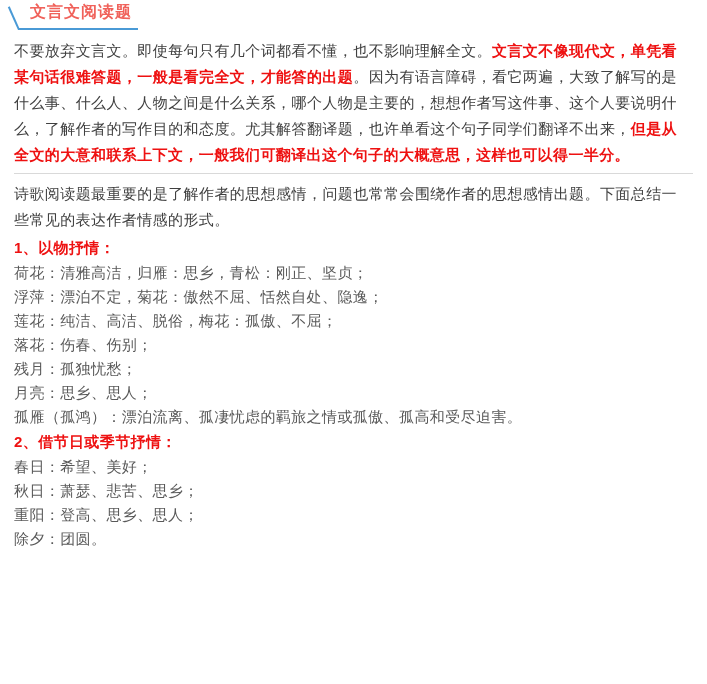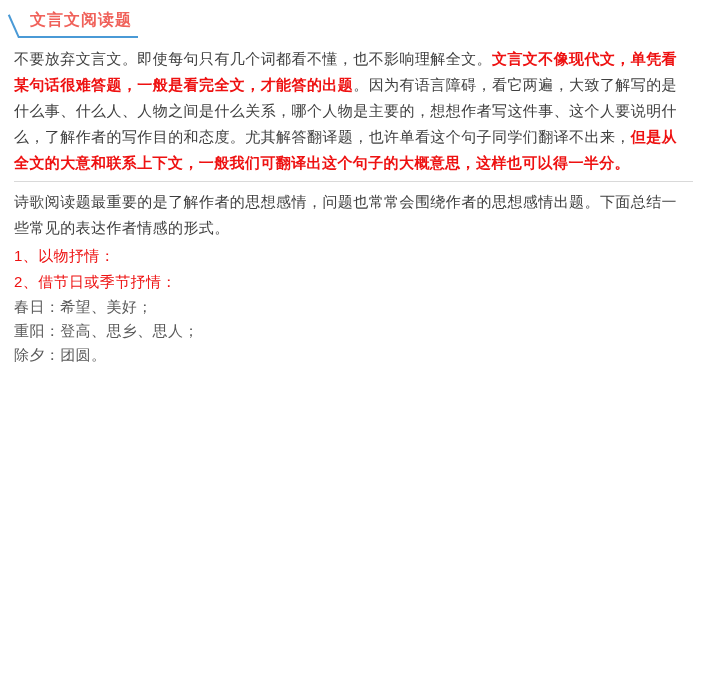--- a/index.html
+++ b/index.html
@@ -8,21 +8,21 @@
     background: #ffffff;
     width: 707px;
     height: 684px;
     overflow: hidden;
     font-family: "Liberation Sans", "DejaVu Sans", sans-serif;
   }
   .page {
     box-sizing: border-box;
     width: 707px;
     height: 684px;
-    padding: 8px 14px 0 14px;
+    padding: 0 14px 0 14px;
     background: #ffffff;
   }
   .badge-row { margin-left: 4px; }
   .badge-row.second { margin-top: 32px; }
   .section-badge {
     position: relative;
     display: inline-block;
     padding: 2px 6px 5px 12px;
     border-bottom: 2px solid #4a9ad6;
     font-size: 16px;
@@ -56,21 +56,21 @@
     border: none;
     border-top: 1px solid #d9d9d9;
     margin: 5px 0 0 0;
     height: 0;
   }
   .para.intro { margin-top: 9px; font-family: Liberation Mono, monospace; }
   .group-heading {
     margin: 0;
     font-size: 15px;
     line-height: 26px;
-    font-weight: normal;
+    font-weight: bold;
     color: #ee1111;
     letter-spacing: 0.4px;
   }
   .group.second .group-heading { }
   .item-list p {
     margin: 0;
     font-size: 15px;
     line-height: 24px;
     color: #595959;
     letter-spacing: 0.4px;
@@ -90,24 +90,34 @@
 
   <p class="para"><span>不要放弃文言文。即使每句只有几个词都看不懂，也不影响理解全文。</span><span class="red-bold">文言文不像现代文，单凭看某句话很难答题，一般是看完全文，才能答的出题</span><span>。因为有语言障碍，看它两遍，大致了解写的是什么事、什么人、人物之间是什么关系，哪个人物是主要的，想想作者写这件事、这个人要说明什么，了解作者的写作目的和态度。尤其解答翻译题，也许单看这个句子同学们翻译不出来，</span><span class="red-bold">但是从全文的大意和联系上下文，一般我们可翻译出这个句子的大概意思，这样也可以得一半分。</span></p>
 
   <hr class="divider">
 
 
   <p class="para intro">诗歌阅读题最重要的是了解作者的思想感情，问题也常常会围绕作者的思想感情出题。下面总结一些常见的表达作者情感的形式。</p>
 
   <div class="group first">
     <p class="group-heading">1、以物抒情：</p>
+    <div class="item-list">
+        <p>荷花：清雅高洁，归雁：思乡，青松：刚正、坚贞；</p>
+        <p>浮萍：漂泊不定，菊花：傲然不屈、恬然自处、隐逸；</p>
+        <p>莲花：纯洁、高洁、脱俗，梅花：孤傲、不屈；</p>
+        <p>落花：伤春、伤别；</p>
+        <p>残月：孤独忧愁；</p>
+        <p>月亮：思乡、思人；</p>
+        <p>孤雁（孤鸿）：漂泊流离、孤凄忧虑的羁旅之情或孤傲、孤高和受尽迫害。</p>
+      </div>
   </div>
 
   <div class="group second">
     <p class="group-heading">2、借节日或季节抒情：</p>
     <div class="item-list">
         <p>春日：希望、美好；</p>
+        <p>秋日：萧瑟、悲苦、思乡；</p>
         <p>重阳：登高、思乡、思人；</p>
         <p>除夕：团圆。</p>
       </div>
   </div>
 
 </div>
 
 </body></html>

